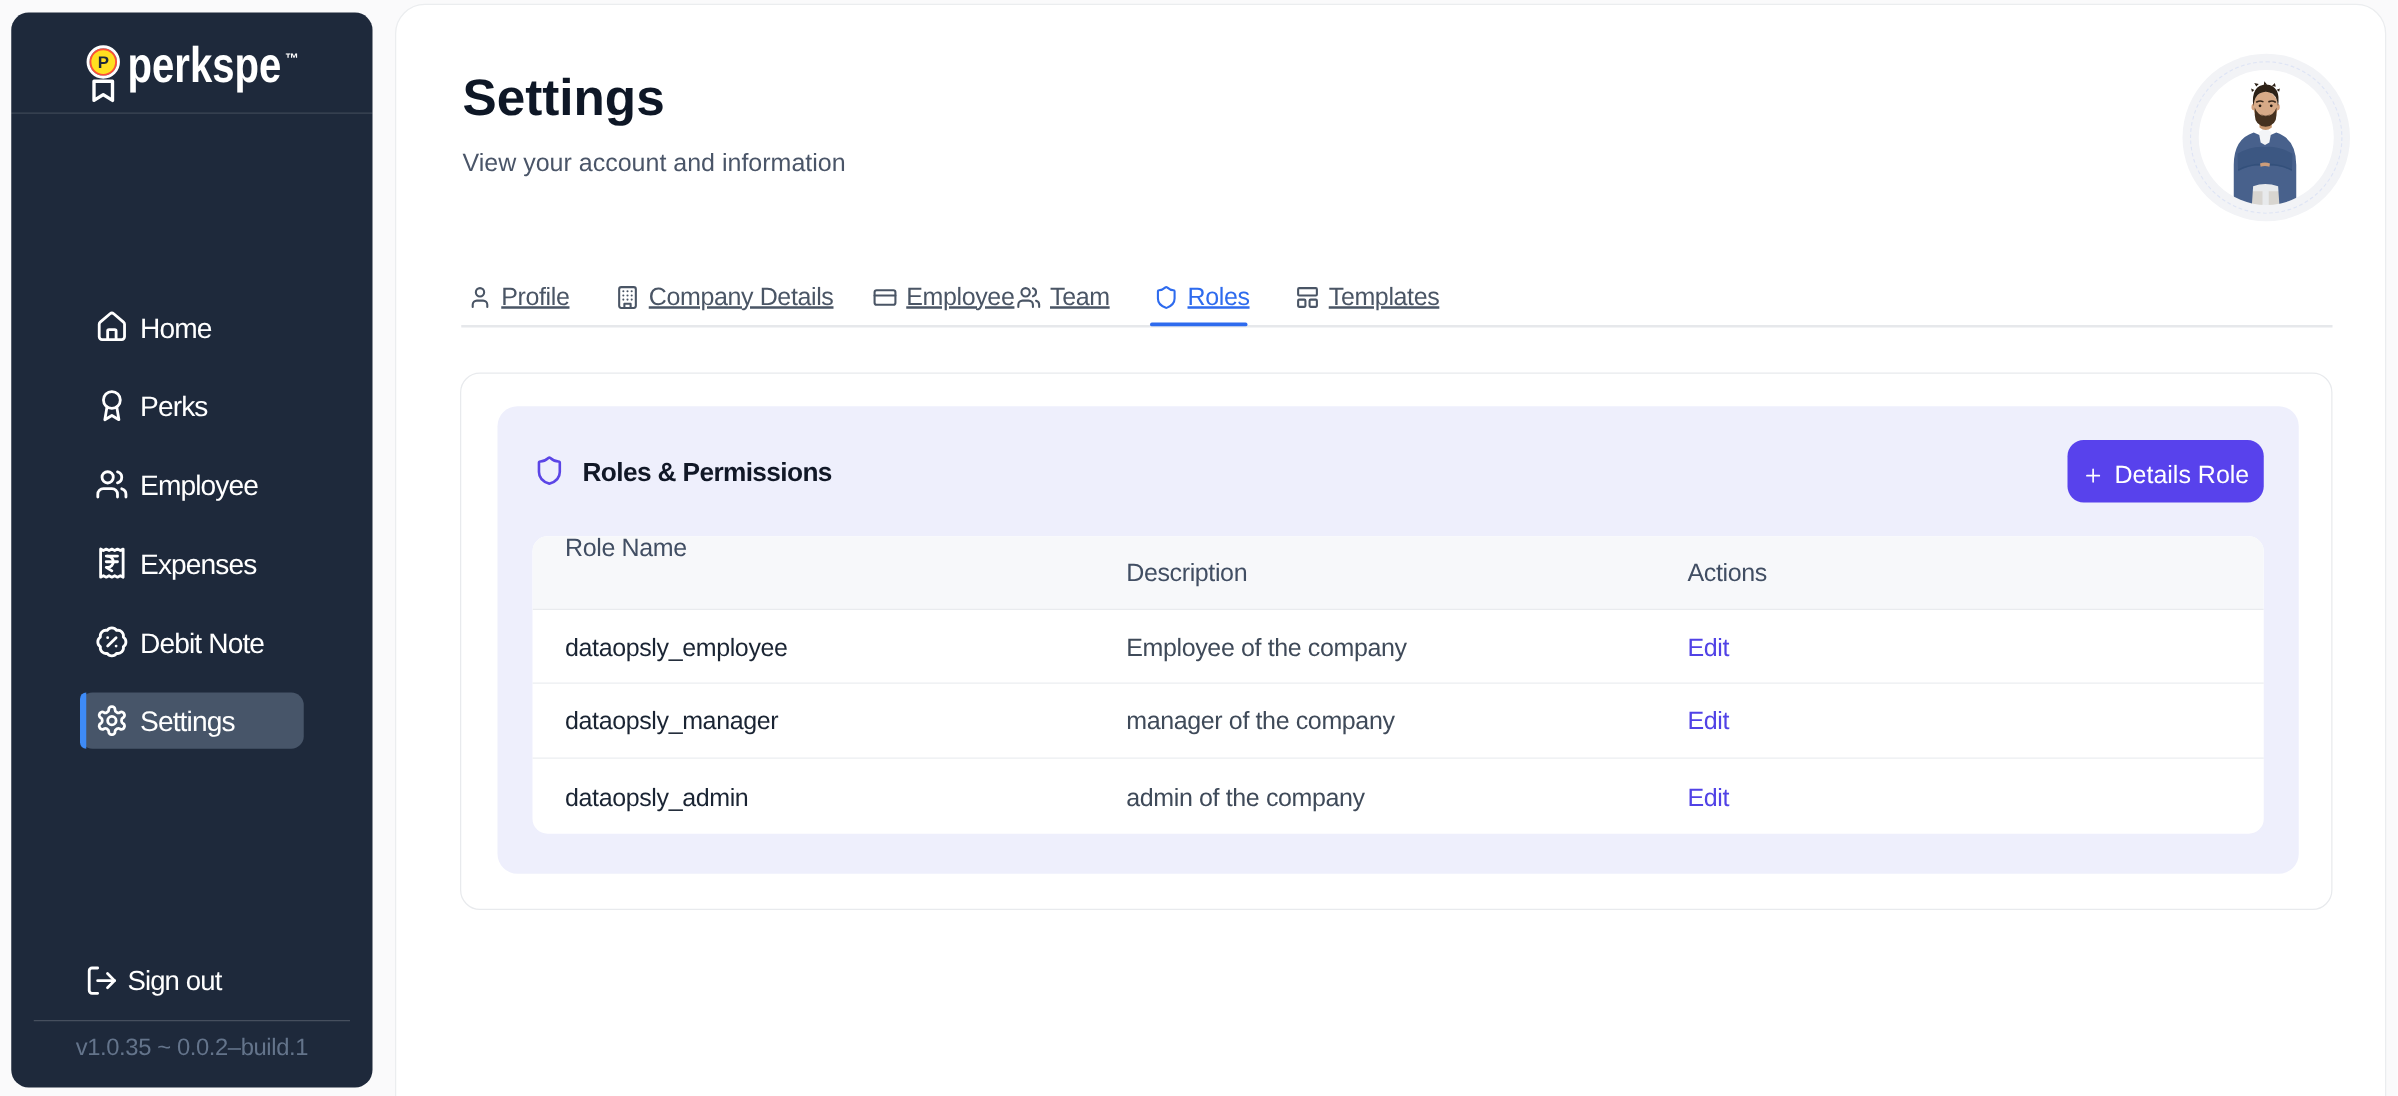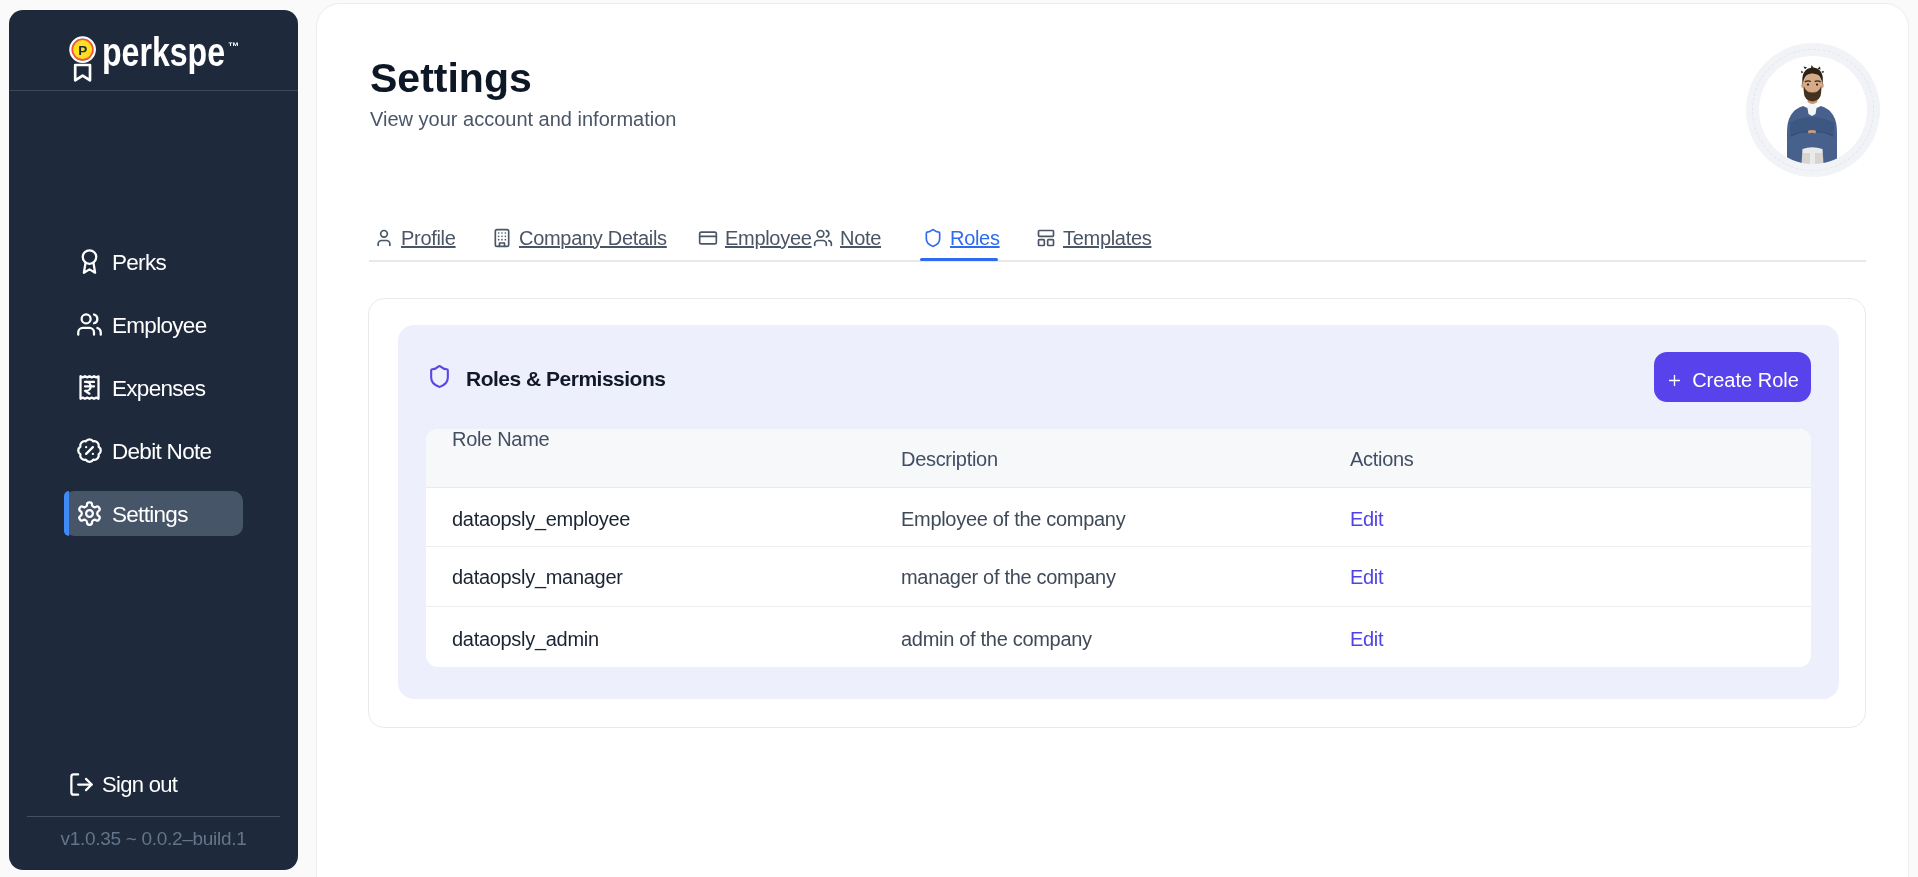--- a/index.html
+++ b/index.html
@@ -23,21 +23,21 @@
                              background:#3e8bf7; border-radius:10px 0 0 10px; }
   .signout { position:absolute; left:59px; top:760px; display:flex; align-items:center; color:#fff; font-size:22px; letter-spacing:-0.7px; }
   .signout span { margin-left:7px; padding-top:2px; }
   .sb-div { position:absolute; left:18px; top:806px; width:253px; height:1px; background:rgba(255,255,255,0.18); }
   .version { position:absolute; left:0; top:818px; width:100%; text-align:center; color:#64748b; font-size:19px; letter-spacing:-0.3px; }
 
   
   .panel { position:absolute; left:316px; top:3px; width:1593px; height:884px;
            background:#fff; border:1px solid #ebedef; border-radius:24px 24px 0 0; }
   .h1 { position:absolute; left:370px; top:55px; font-size:41px; font-weight:bold; color:#0e1726; }
-  .sub { position:absolute; left:370px; top:108px; font-size:20px; color:#4a5568; }
+  .sub { position:absolute; left:370px; top:120px; font-size:20px; color:#4a5568; }
 
   .halo { position:absolute; left:1746px; top:43px; width:134px; height:134px; border-radius:50%;
           background:#f2f3f6; }
   .av-dash { position:absolute; left:1752px; top:49px; width:122px; height:122px; border-radius:50%;
              border:1px dashed #dfe5f5; }
   .av { position:absolute; left:1759px; top:56px; width:108px; height:108px; border-radius:50%;
         background:#fff; overflow:hidden; }
 
   .tab { position:absolute; display:flex; align-items:center; color:#4a5565; font-size:20px; top:226px; height:24px; letter-spacing:-0.3px; }
   .tab svg { flex:0 0 auto; }
@@ -81,20 +81,27 @@
     <circle cx="14.6" cy="14.6" r="10.3" fill="none" stroke="#fc4f38" stroke-width="1.6"></circle>
     <circle cx="14.6" cy="14.6" r="12.2" fill="none" stroke="#fff" stroke-width="2.3"></circle>
     <text x="14.8" y="19.5" text-anchor="middle" font-family="Liberation Sans, sans-serif" font-weight="bold" font-size="13.5" fill="#1e293b">P</text>
   </svg>
   <svg class="abs" style="left:0;top:0" width="289" height="100" viewBox="0 0 289 100">
     <text x="93" y="55.5" font-size="40" font-weight="bold" fill="#ffffff" textLength="123" lengthAdjust="spacingAndGlyphs" font-family="Liberation Sans, sans-serif">perkspe</text>
     <text x="219" y="40" font-size="11" font-weight="bold" fill="#ffffff" font-family="Liberation Sans, sans-serif">™</text>
   </svg>
 
   <div class="nav">
+    <div class="nav-item">
+        <svg class="ic" width="27" height="27" viewBox="0 0 24 24">
+          <path d="M3 10.18v8.82a2 2 0 0 0 2 2h14a2 2 0 0 0 2-2v-8.82a2 2 0 0 0-.71-1.53l-7-5.96a2 2 0 0 0-2.58 0l-7 5.96A2 2 0 0 0 3 10.18Z"></path>
+          <path d="M9 21v-6a1 1 0 0 1 1-1h4a1 1 0 0 1 1 1v6"></path>
+        </svg>
+        <span>Home</span>
+      </div>
     <div class="nav-item">
         <svg class="ic" width="27" height="27" viewBox="0 0 24 24">
           <circle cx="12" cy="8" r="6"></circle>
           <path d="M15.477 12.89 17 22l-5-3-5 3 1.523-9.11"></path>
         </svg>
         <span>Perks</span>
       </div>
     <div class="nav-item">
         <svg class="ic" width="27" height="27" viewBox="0 0 24 24">
           <path d="M16 21v-2a4 4 0 0 0-4-4H6a4 4 0 0 0-4 4v2"></path>
@@ -202,21 +209,21 @@
     </svg>
     <span>Employee</span>
   </div>
 <div class="tab" style="left:813px">
     <svg class="ic" width="20" height="20" viewBox="0 0 24 24">
       <path d="M16 21v-2a4 4 0 0 0-4-4H6a4 4 0 0 0-4 4v2"></path>
       <circle cx="9" cy="7" r="4"></circle>
       <path d="M22 21v-2a4 4 0 0 0-3-3.87"></path>
       <path d="M16 3.13a4 4 0 0 1 0 7.75"></path>
     </svg>
-    <span>Note</span>
+    <span>Team</span>
   </div>
 <div class="tab active" style="left:923px">
     <svg class="ic" width="20" height="20" viewBox="0 0 24 24">
       <path d="M20 13c0 5-3.5 7.5-7.66 8.95a1 1 0 0 1-.67-.01C7.5 20.5 4 18 4 13V6a1 1 0 0 1 1-1c2 0 4.5-1.2 6.24-2.72a1.17 1.17 0 0 1 1.52 0C14.51 3.81 17 5 19 5a1 1 0 0 1 1 1z"></path>
     </svg>
     <span>Roles</span>
   </div>
 <div class="tab" style="left:1036px">
     <svg class="ic" width="20" height="20" viewBox="0 0 24 24">
       <rect width="18" height="7" x="3" y="3" rx="1"></rect>
@@ -232,21 +239,21 @@
 <div class="lav"></div>
 <svg class="ic abs" style="left:427px;top:364px;color:#5b45e6" width="25" height="25" viewBox="0 0 24 24">
     <path d="M20 13c0 5-3.5 7.5-7.66 8.95a1 1 0 0 1-.67-.01C7.5 20.5 4 18 4 13V6a1 1 0 0 1 1-1c2 0 4.5-1.2 6.24-2.72a1.17 1.17 0 0 1 1.52 0C14.51 3.81 17 5 19 5a1 1 0 0 1 1 1z"></path>
   </svg>
 <div class="rp-title">Roles &amp; Permissions</div>
 <div class="btn">
     <svg class="ic" width="17" height="17" viewBox="0 0 24 24" style="stroke-width:1.9">
       <path d="M5 12h14"></path>
       <path d="M12 5v14"></path>
     </svg>
-    <span>Create Role</span>
+    <span>Details Role</span>
   </div>
 
 <div class="table">
     <div class="thead"></div>
   </div>
 <div class="sep1"></div>
 <div class="sep2"></div>
 
 <div class="cell th" style="left:452px;top:428px">Role Name</div>
 <div class="cell th" style="left:901px;top:448px">Description</div>

